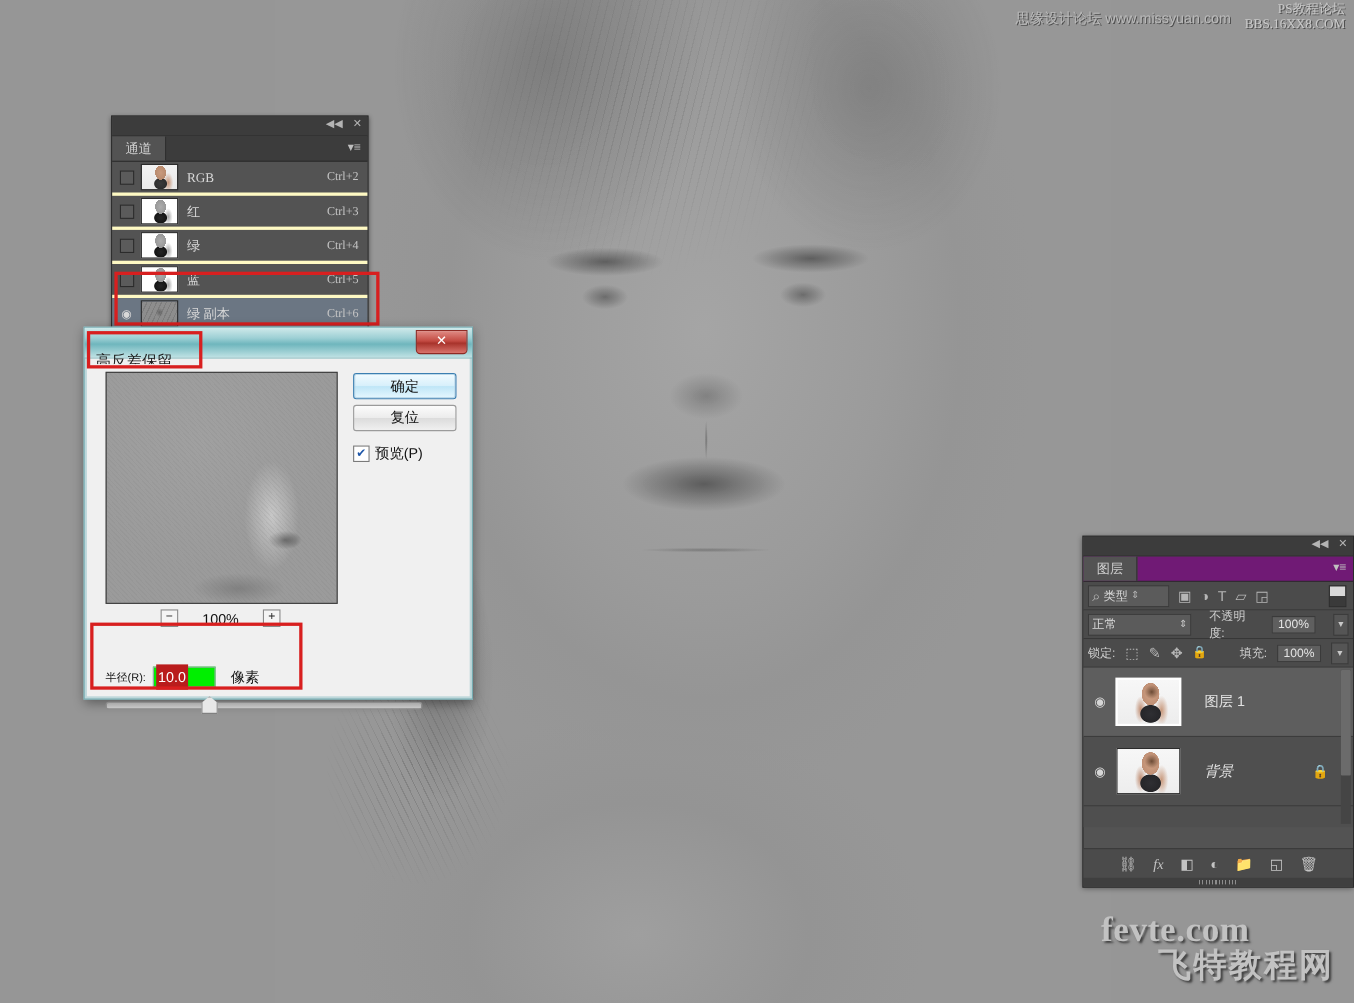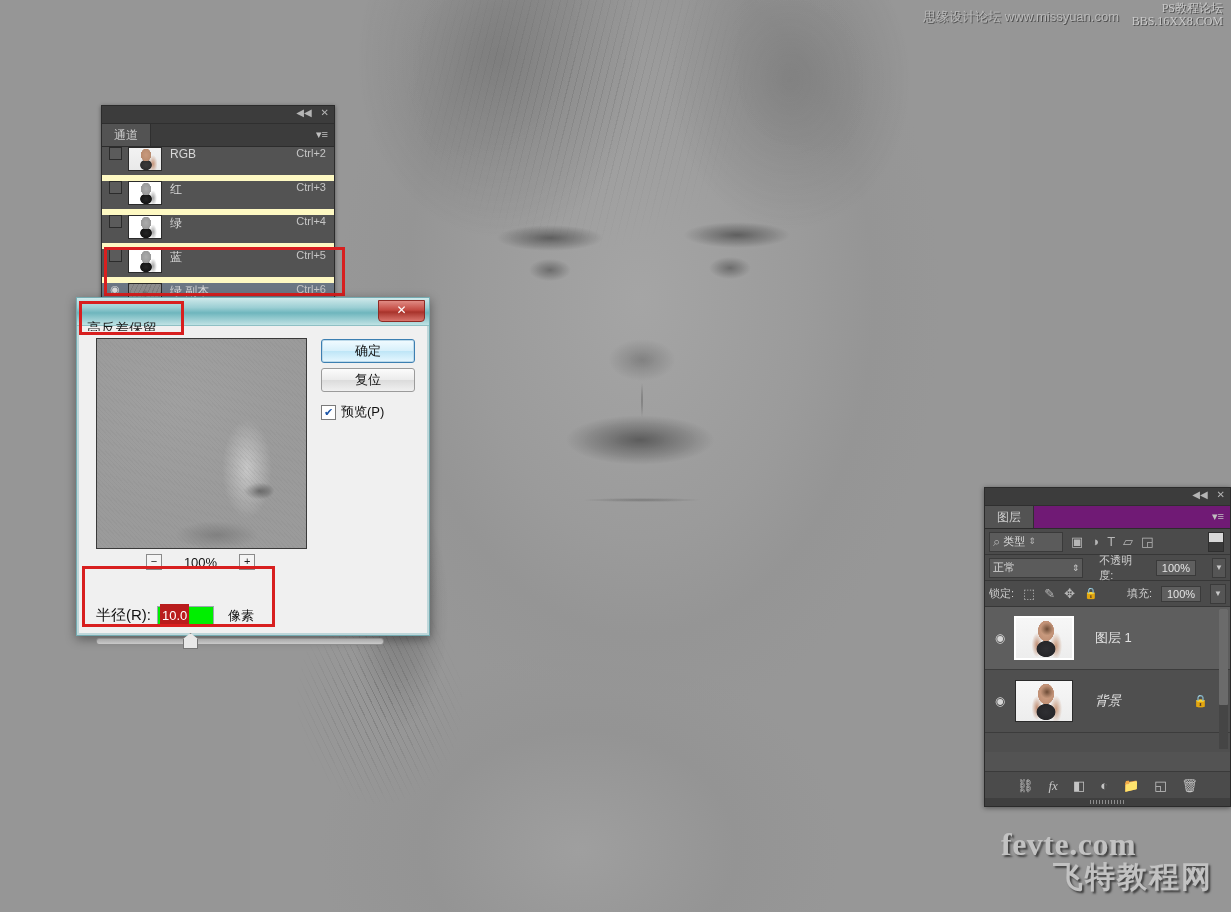--- a/index.html
+++ b/index.html
@@ -90,23 +90,24 @@
     height: 22px; background: #3c3c3c; display: flex; align-items: stretch; position: relative;
     border-bottom: 1px solid #2c2c2c;
   }
   .tab {
     background: #535353; padding: 0 12px; display: flex; align-items: center;
     color: #cfcfcf; font-size: 12px; border-right: 1px solid #2f2f2f; text-align: center;
   }
   .tab-menu { position: absolute; right: 6px; top: 5px; color: #c0c0c0; font-size: 11px; line-height: 11px; }
   .ch-list { background: #535353; }
   .ch-row {
-    height: 28px; display: flex; 
-    border-bottom: 6px solid #fef9c3; position: relative;
+    height: 28px; display: flex; align-items: center;
+    border-bottom: 3px solid #fef9c3; position: relative;
     color: #d8d8d8;
+    font-family: Liberation Serif, serif;
   }
   .ch-row.selected { background: #6b7683; }
   .ch-eye { width: 26px; text-align: center; font-size: 11px; color: #d8d8d8; }
   .ch-thumb {
     width: 32px; height: 22px; border: 1px solid #2b2b2b; margin-right: 8px;
     background: #cfcfcf; overflow: hidden; position: relative; flex: none;
   }
   .ch-name { flex: 1; font-size: 12px; }
   .ch-key { color: #c5c5c5; font-size: 11px; padding-right: 8px; }
   .ch-check { width: 11px; height: 11px; border: 1px solid #2b2b2b; background: #5b5b5b; margin: 0 auto; }
@@ -179,21 +180,21 @@
   #zoom-row {
     position: absolute; left: 13px; top: 222px; width: 209px; height: 18px;
     display: flex; align-items: center; justify-content: center; gap: 22px;
   }
   .zbtn {
     width: 14px; height: 14px; border: 1px solid #8a8a8a; background: #f4f4f4;
     font-size: 11px; line-height: 12px; text-align: center; color: #222;
   }
   #zoom-value { font-size: 13px; color: #111; }
   #radius-row { position: absolute; left: 13px; top: 275px; width: 300px; display: flex; align-items: center; gap: 6px; }
-  #radius-label { font-size: 15px; color: #111; }
+  #radius-label { font-size: 10px; color: #111; }
   #radius-input {
     width: 53px; height: 17px; border: 1px solid #9aa8ad; background: #00ef00;
     display: flex; align-items: center; padding-left: 2px;
   }
   #radius-value { background: #b91c1c; color: #fff; font-size: 13px; padding: 4px 2px; }
   #radius-unit { font-size: 13px; color: #111; margin-left: 8px; }
   #radius-slider {
     position: absolute; left: 13px; top: 302px; width: 286px; height: 14px;
   }
   #radius-slider .track {

